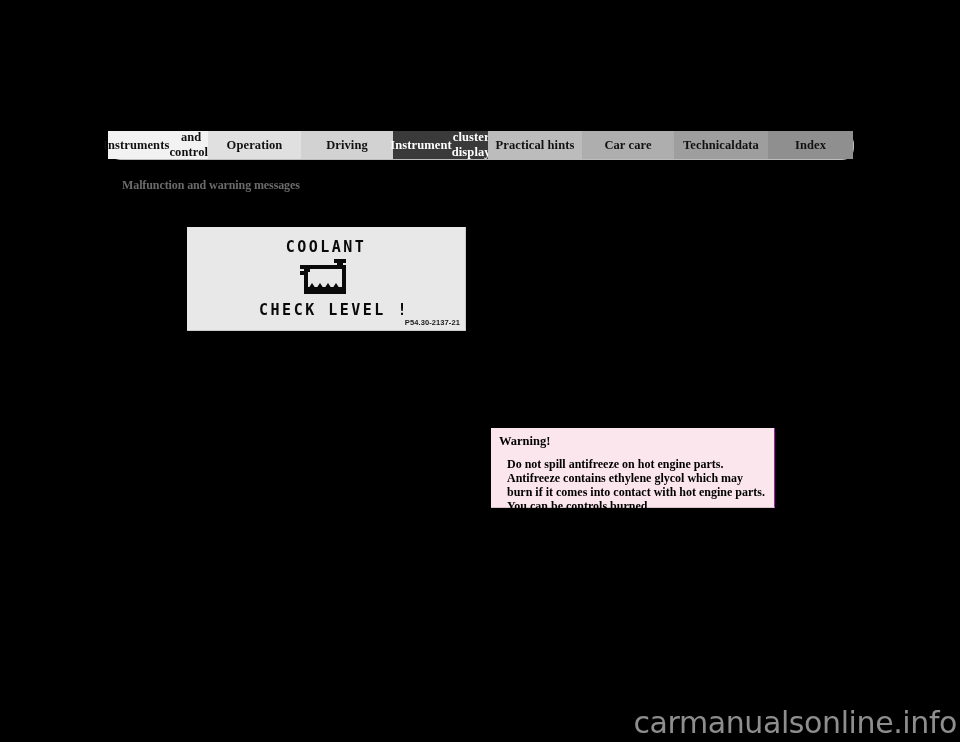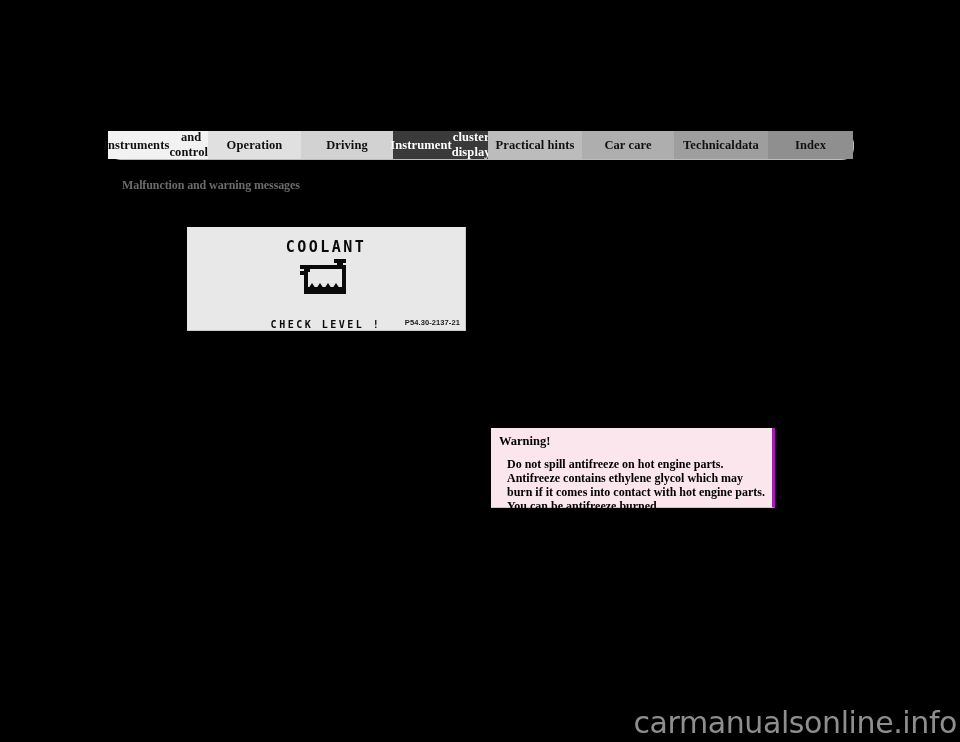--- a/index.html
+++ b/index.html
@@ -87,22 +87,23 @@
     font-family: "DejaVu Sans Mono", monospace;
     font-weight: bold;
     color: #0a0a0a;
     letter-spacing: 2.5px;
   }
   .lcd-top {
     top: 11px;
     font-size: 15px;
   }
   .lcd-bottom {
-    top: 92px;
-    font-size: 10px;
+    top: 74px;
+    font-size: 15px;
+    padding-left: 8px;
   }
   .figure-code {
     position: absolute;
     right: 5px;
     bottom: 3px;
     font-family: "Liberation Sans", sans-serif;
     font-size: 7.5px;
     font-weight: bold;
     color: #1a1a1a;
     letter-spacing: 0.1px;
@@ -117,21 +118,21 @@
   
   .warning-box {
     position: absolute;
     left: 491px;
     top: 428px;
     width: 284px;
     height: 80px;
     background: #fce6ee;
     box-sizing: border-box;
     padding: 6px 8px 4px 8px;
-    border-right: 3px solid #a21caf;
+    border-right: 1px solid #a21caf;
     border-bottom: 1px solid #d8c3cc;
   }
   .warning-title {
     font-family: "Liberation Serif", serif;
     font-weight: bold;
     font-size: 12.5px;
     color: #000000;
     margin: 0 0 8px 0;
   }
   .warning-body {
@@ -226,19 +227,19 @@
 
     <div class="figure-code">P54.30-2137-21</div>
   </div>
 
   <div class="warning-box">
     <p class="warning-title">Warning!</p>
     <p class="warning-body" id="warning-body">
         <span>Do not spill antifreeze on hot engine parts.</span>
         <span>Antifreeze contains ethylene glycol which may</span>
         <span>burn if it comes into contact with hot engine parts.</span>
-        <span>You can be antifreeze burned.</span>
+        <span>You can be controls burned.</span>
       </p>
   </div>
 
   <div class="watermark">carmanualsonline.info</div>
 
 </div>
 
 </body></html>

